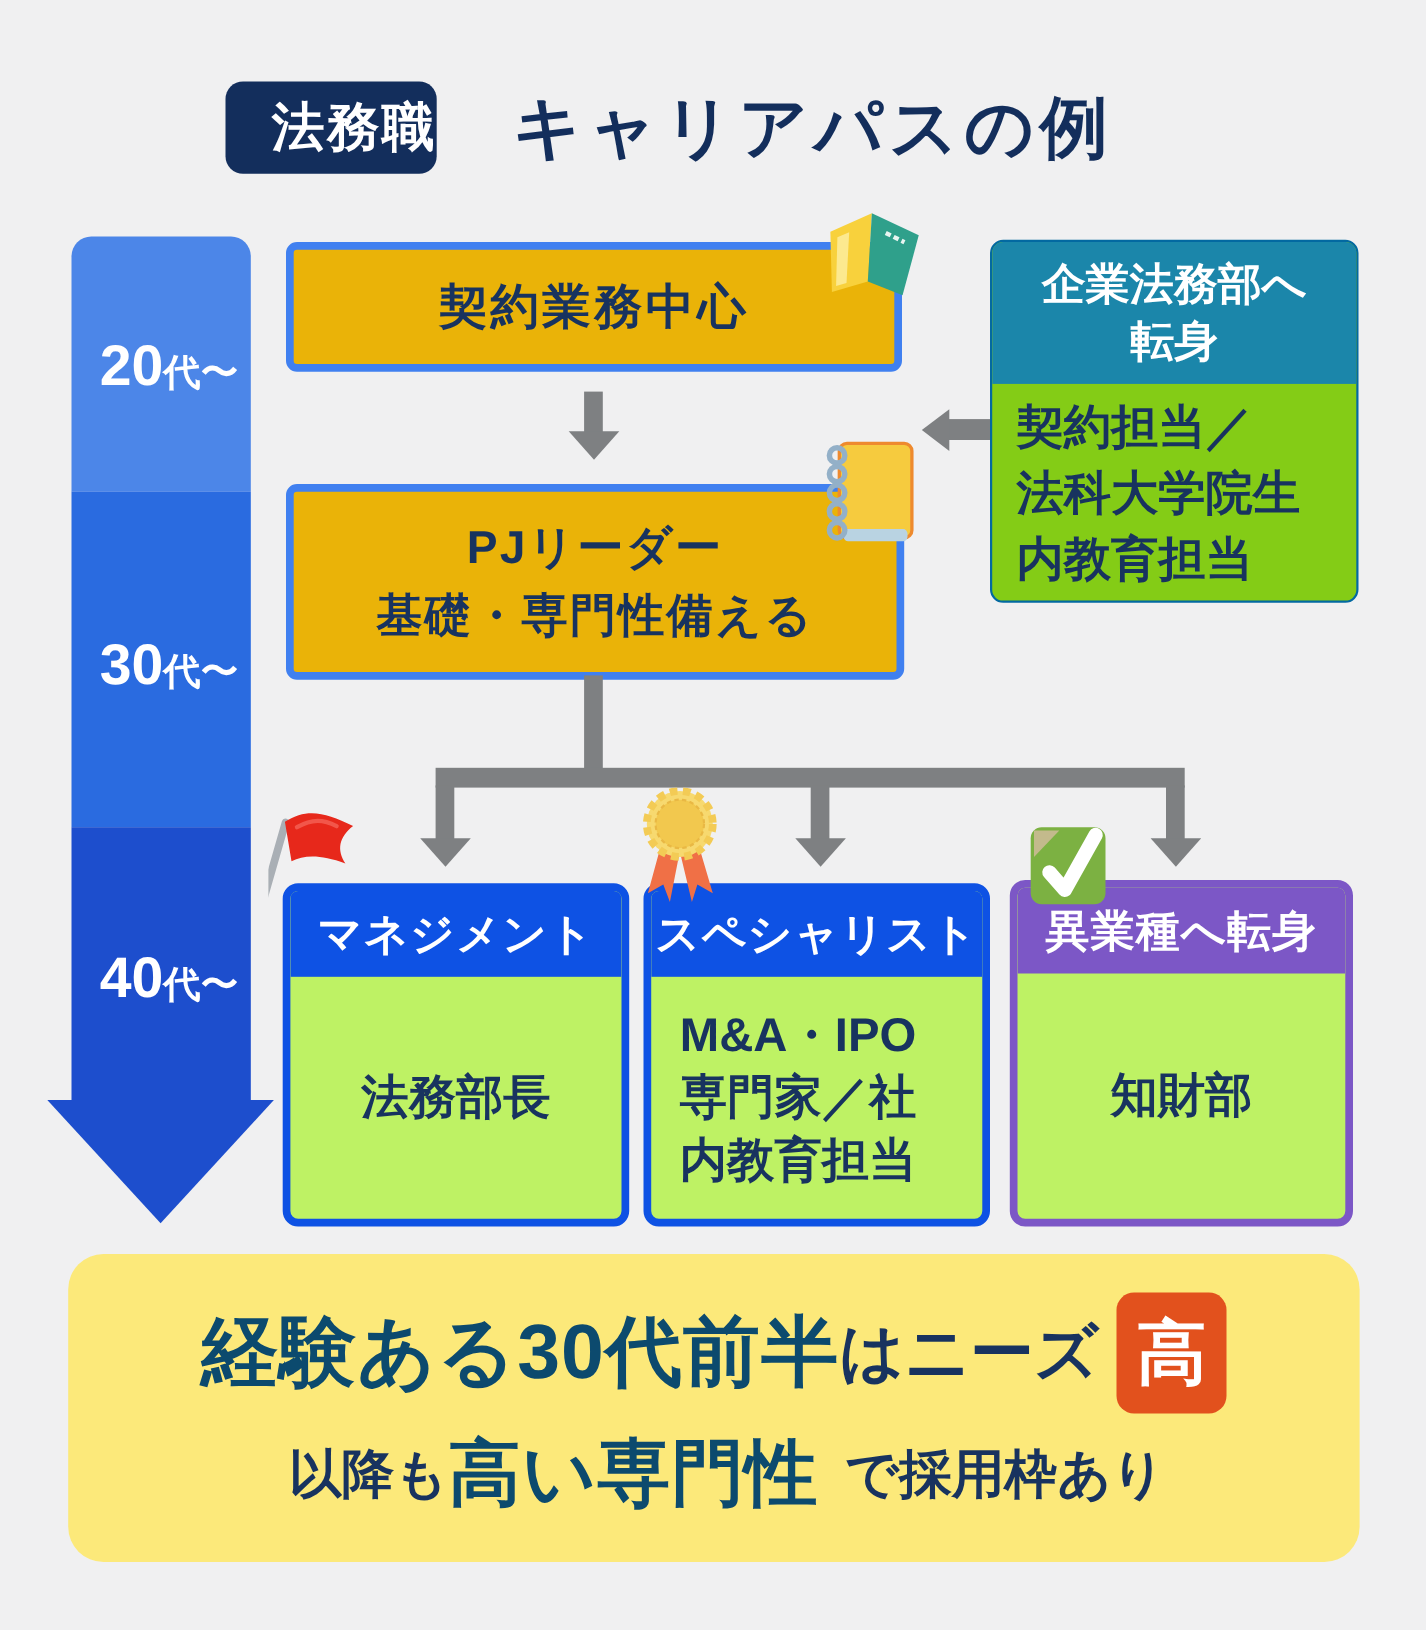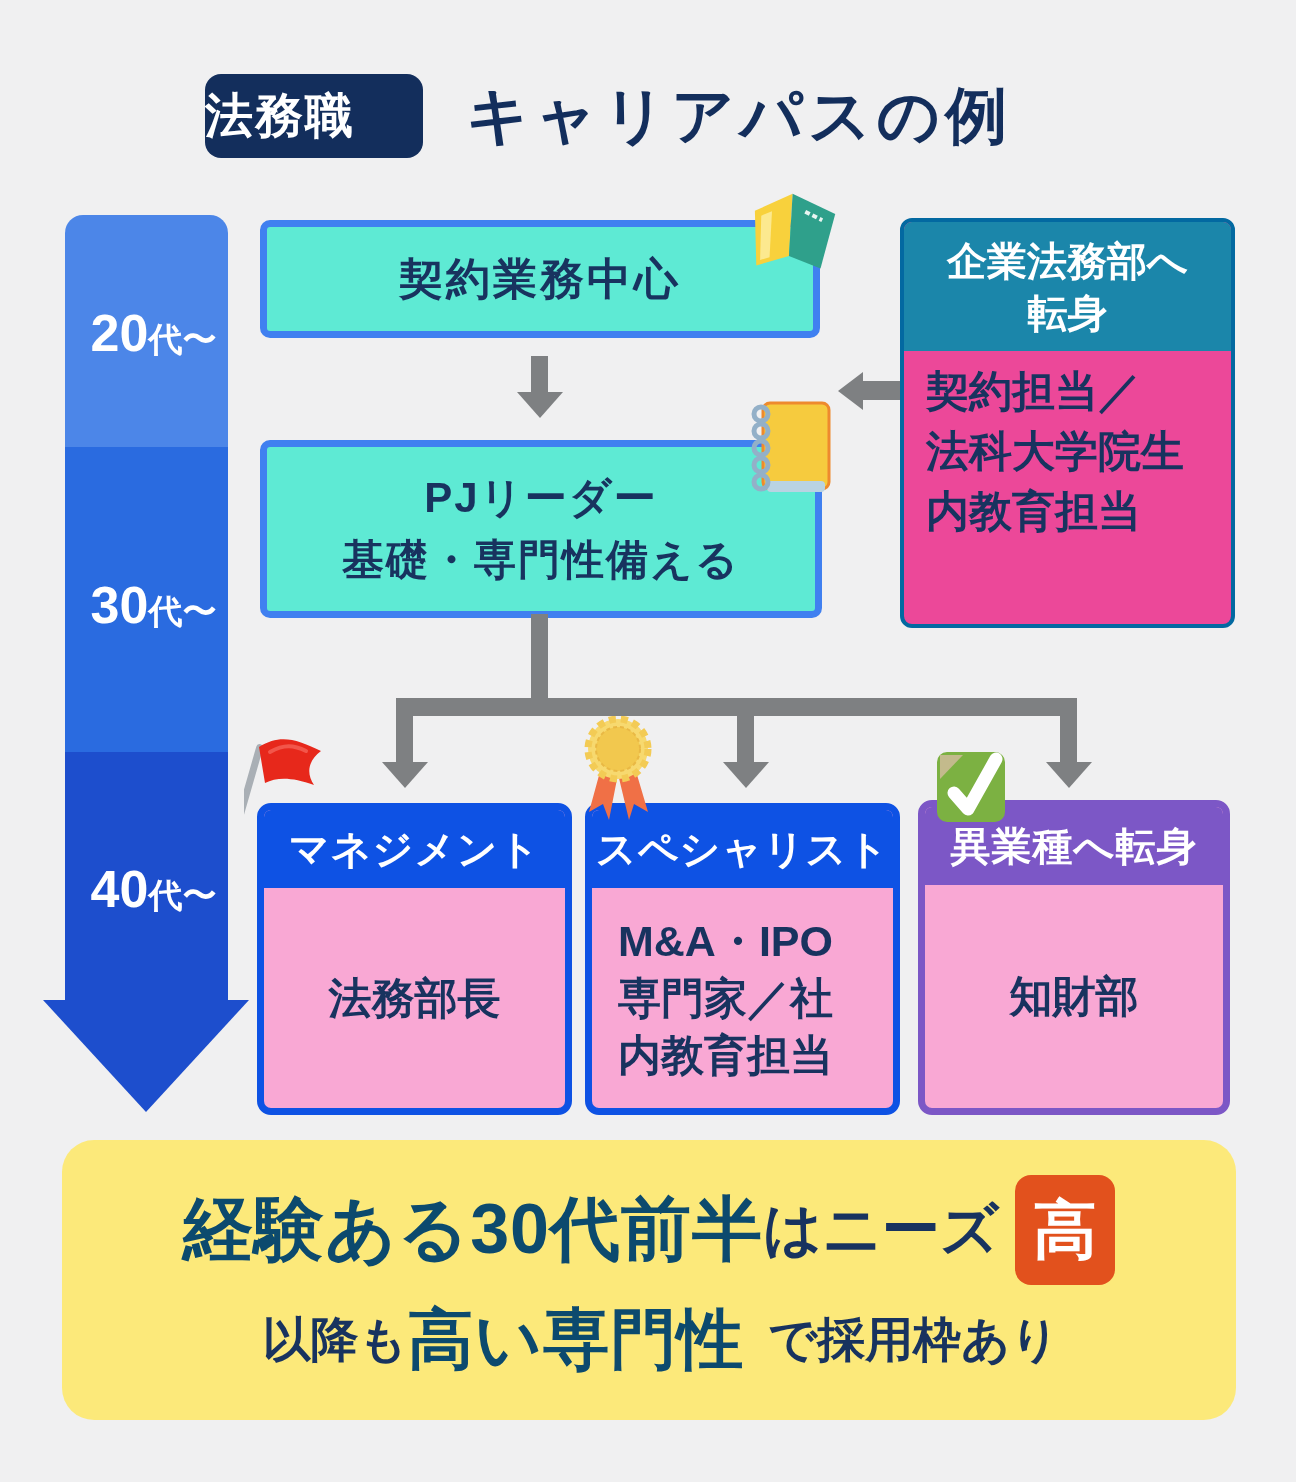--- a/index.html
+++ b/index.html
@@ -6,23 +6,23 @@
   html,body { background:#f0f0f1; }
   .canvas {
     position:relative; width:1296px; height:1482px;
     background:#f0f0f1; overflow:hidden;
     font-family:"Liberation Sans","DejaVu Sans",sans-serif;
     font-weight:bold; color:#18335f;
   }
 
   
   .title-badge{
-    position:absolute; left:205px; top:74px; width:218px; height:84px;
+    position:absolute; left:205px; top:74px; width:192px; height:84px;
     background:#132e5c; border-radius:16px;
-    display:flex; align-items:center; justify-content:flex-start;
+    display:flex; align-items:center; justify-content:flex-end;
     color:#fff; font-size:48px; letter-spacing:2px;
   }
   .title-heading{
     position:absolute; left:466px; top:74px; height:84px;
     display:flex; align-items:center;
     color:#132e5c; font-size:62px; letter-spacing:5px;
   }
 
   
   .tl-seg{ position:absolute; left:65px; width:163px; }
@@ -37,31 +37,31 @@
   .tl-label{
     position:absolute; left:65px; width:177px; text-align:center;
     transform:translateY(-50%); color:#fff; white-space:nowrap;
   }
   .tl-label .num{ font-size:52px; }
   .tl-label .suf{ font-size:34px; }
   .tl-label1{ top:333px; } .tl-label2{ top:605px; } .tl-label3{ top:889px; }
 
   
   .flow-box{
-    position:absolute; background:#5eead4; border:7px solid #4080f0; border-radius:10px;
+    position:absolute; background:#eab308; border:7px solid #4080f0; border-radius:10px;
     display:flex; flex-direction:column; align-items:center; justify-content:center;
     text-align:center;
   }
   .stage1{ left:260px; top:220px; width:560px; height:118px; font-size:44px; letter-spacing:3px; }
   .stage2{ left:260px; top:440px; width:562px; height:178px; font-size:42px; line-height:62px; letter-spacing:2px; }
 
   
   .side-box{
-    position:absolute; left:900px; top:218px; width:335px; height:410px;
-    background:#ec4899; border:4px solid #0369a1; border-radius:12px;
+    position:absolute; left:900px; top:218px; width:335px; height:330px;
+    background:#84cc16; border:2px solid #0369a1; border-radius:12px;
     overflow:hidden; display:flex; flex-direction:column;
   }
   .side-header{
     background:#1b86aa; color:#fff; text-align:center;
     font-size:40px; line-height:52px; padding:13px 0 12px;
   }
   .side-body{ flex:1; padding:10px 0 0 22px; font-size:43px; line-height:60px; }
 
   
   .g{ position:absolute; background:#7e8082; }
@@ -82,21 +82,21 @@
   .c-head2{ left:723px; top:762px; }
   .c-head3{ left:1046px; top:762px; }
   .tri-left{
     position:absolute; width:0; height:0;
     border-top:19px solid transparent; border-bottom:19px solid transparent;
     border-right:25px solid #7e8082; left:838px; top:372px;
   }
 
   
   .branch{
-    position:absolute; background:#f9a8d4; border:7px solid #0e52e4; border-radius:14px;
+    position:absolute; background:#bef264; border:7px solid #0e52e4; border-radius:14px;
     overflow:hidden; display:flex; flex-direction:column;
   }
   .branch1{ left:257px; top:803px; width:315px; height:312px; }
   .branch2{ left:585px; top:803px; width:315px; height:312px; }
   .branch3{ left:918px; top:800px; width:312px; height:315px; border-color:#7c57c6; }
   .branch-header{
     background:#0e52e4; color:#fff; height:78px; flex:none;
     display:flex; align-items:center; justify-content:center;
     font-size:40px; letter-spacing:1px;
   }

